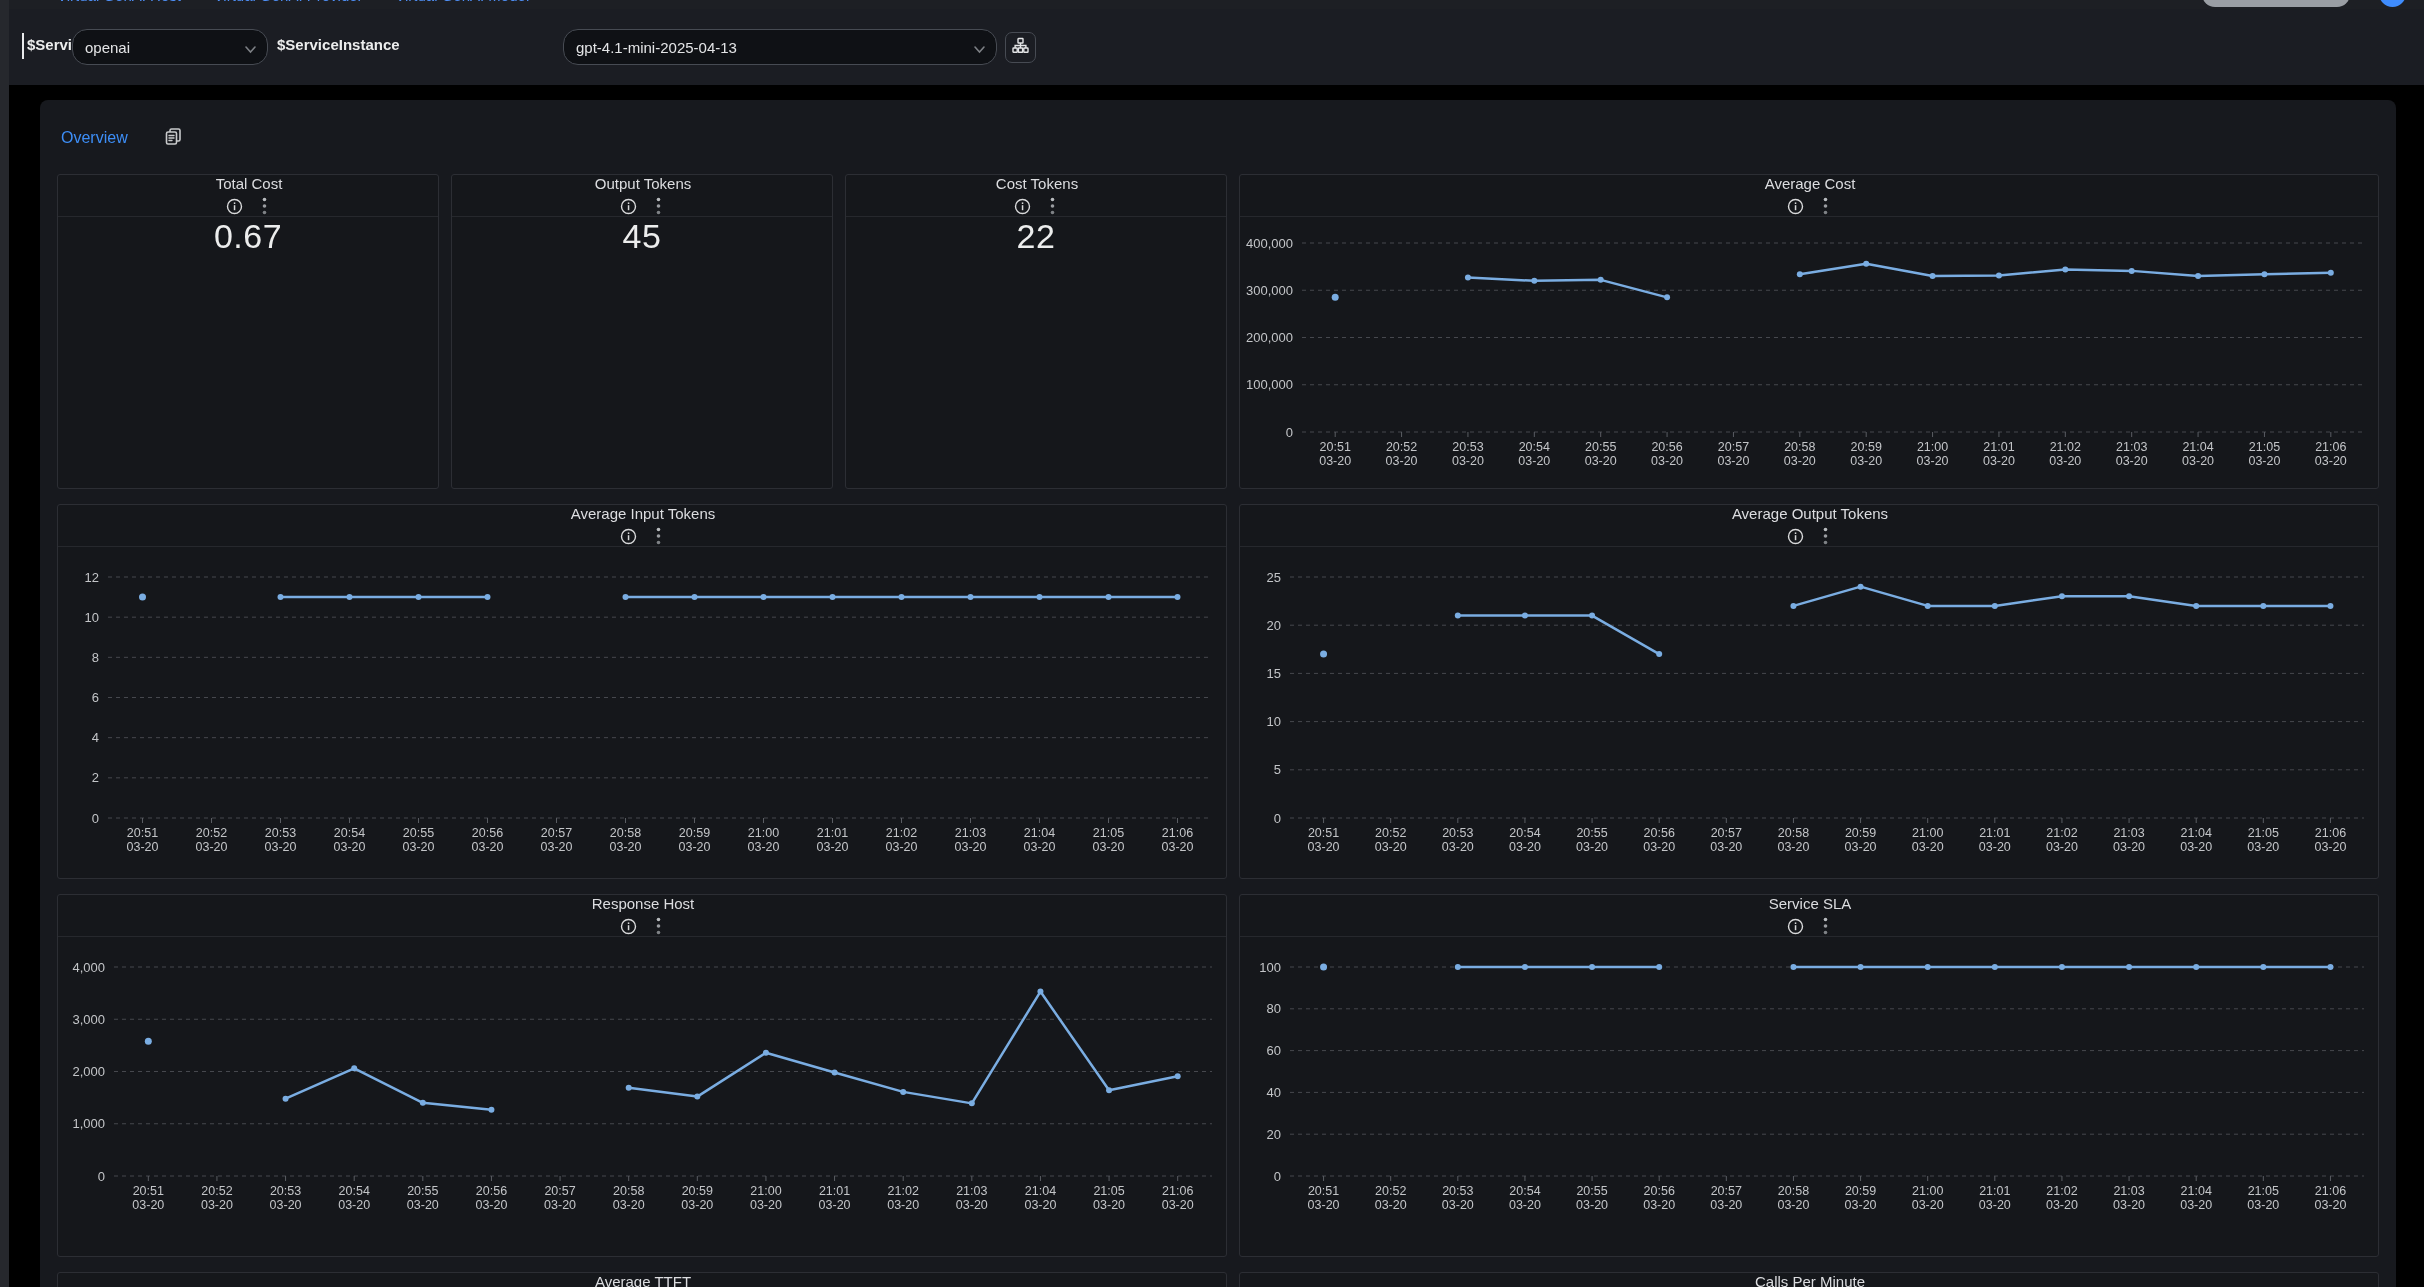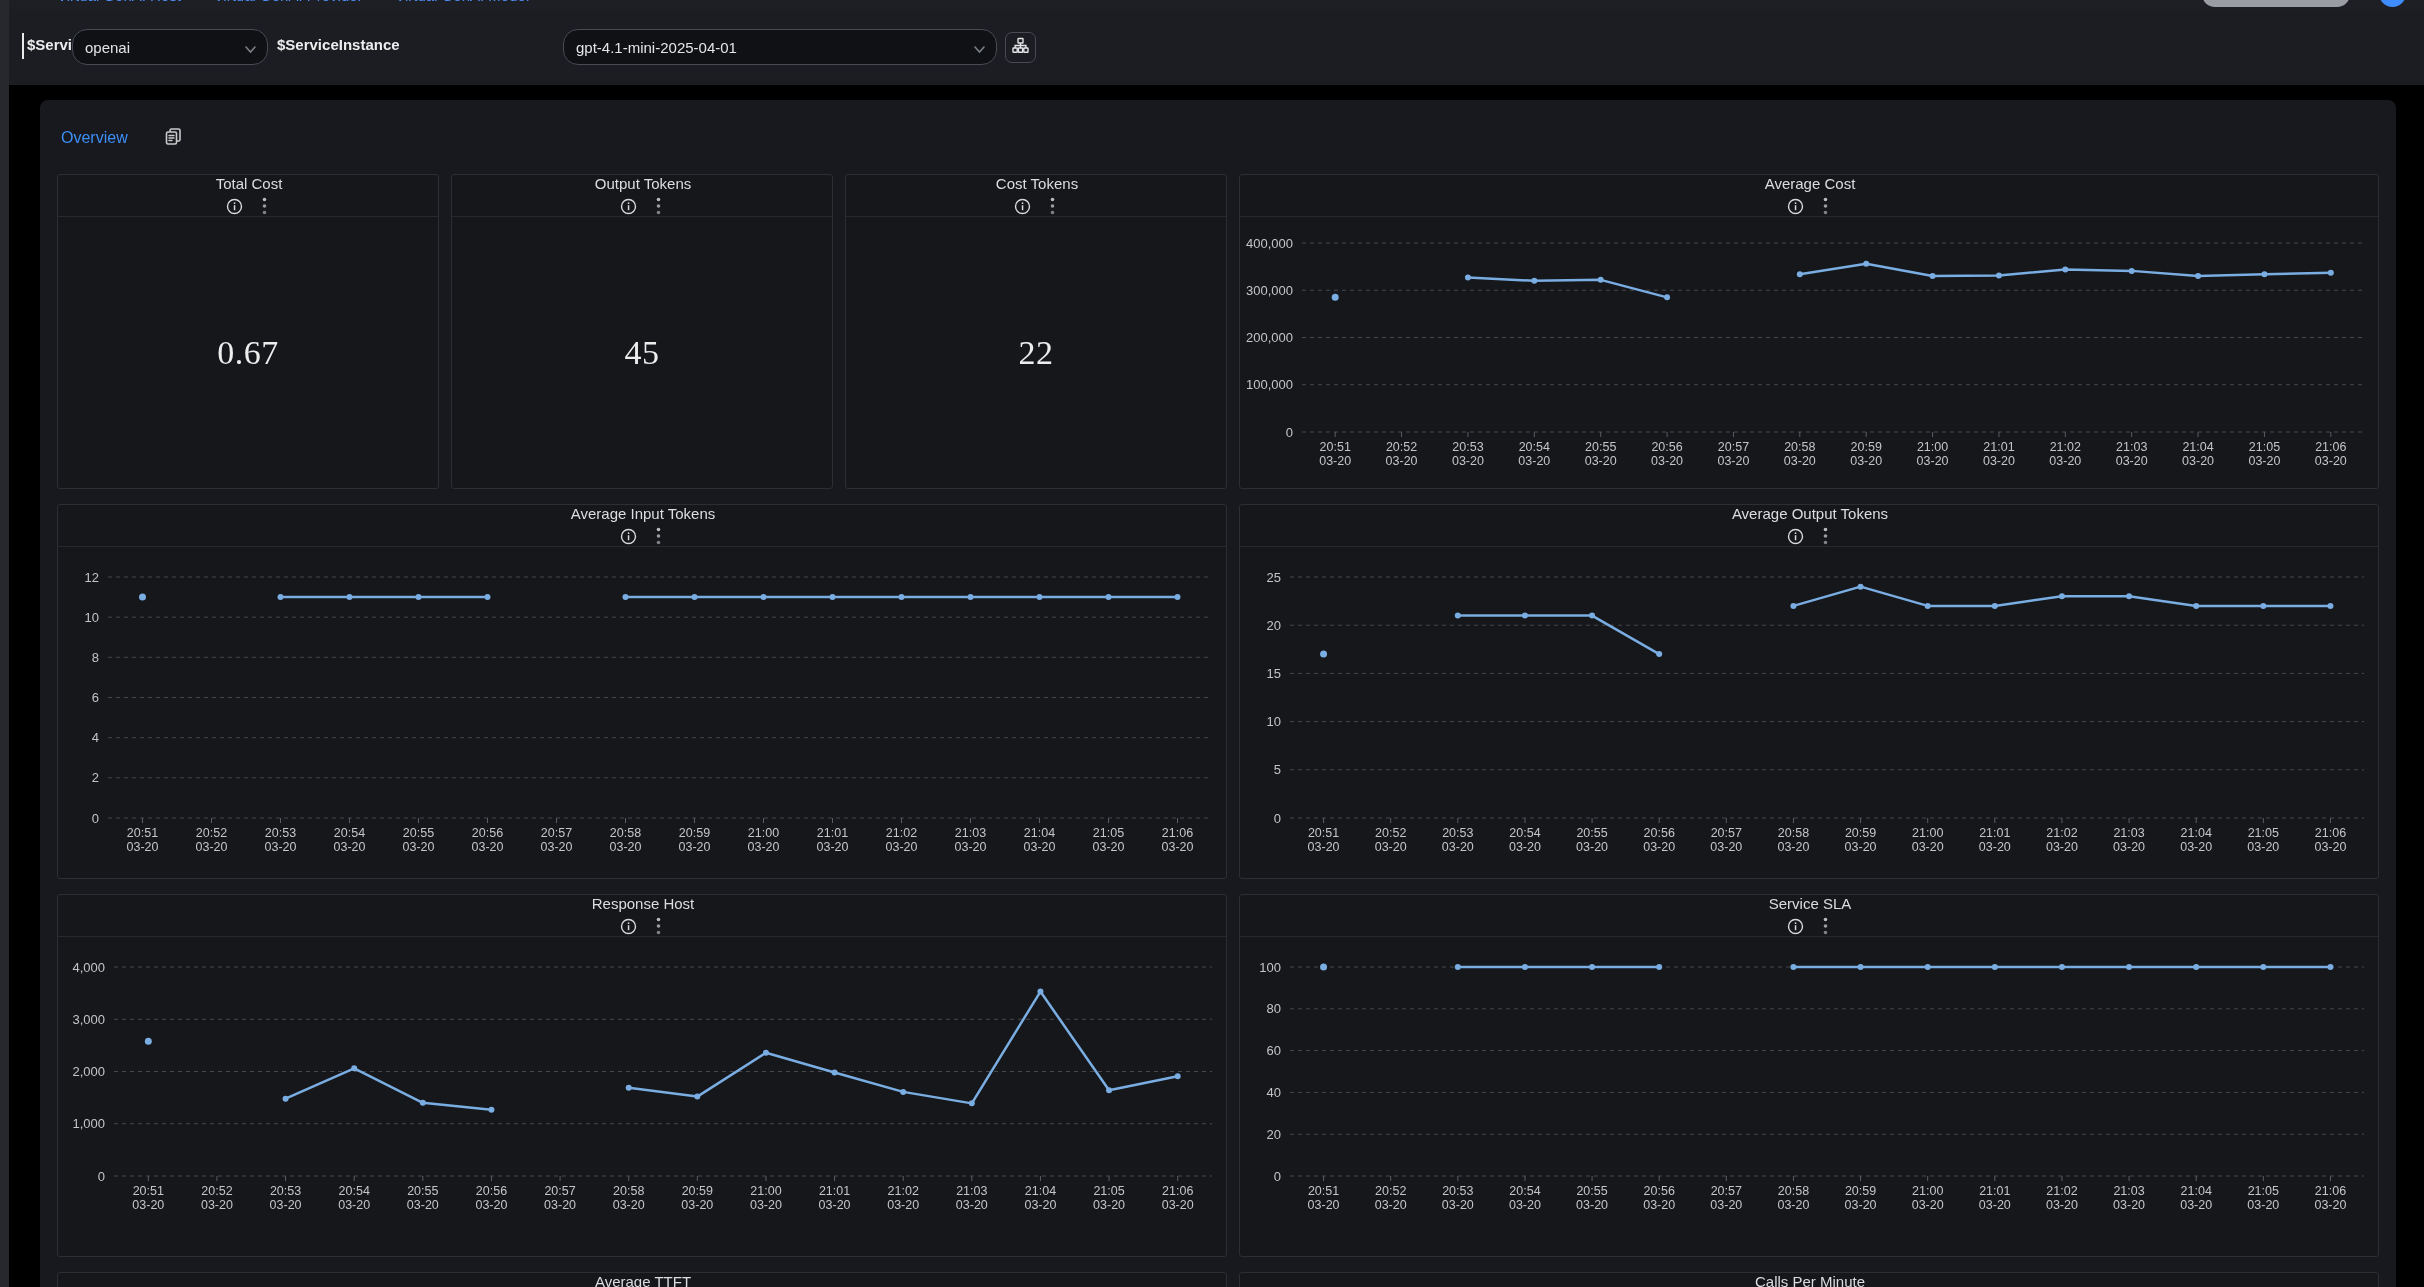--- a/index.html
+++ b/index.html
@@ -46,21 +46,21 @@
 
   .w-stat { width:382px; height:315px; }
   .w-costchart { width:1140px; height:315px; }
   .w-left2 { width:1170px; height:375px; }
   .w-right2 { width:1140px; height:375px; }
   .w-left3 { width:1170px; height:363px; }
   .w-right3 { width:1140px; height:363px; }
   .w-left4 { width:1170px; height:300px; }
   .w-right4 { width:1140px; height:300px; }
 
-  .stat-body { height:271px; display:flex; align-items:center; justify-content:center;font-family:Liberation Serif, serif; }
+  .stat-body { height:271px; display:flex; align-items:flex-start; justify-content:center; }
   .stat-value { font-size:34px; color:#eceded; letter-spacing:0.5px; }
 
   .chart { position:absolute; inset:0; }
   .chart svg { display:block; }
 </style>
 </head>
 <body>
 
 <div class="side-sliver"></div>
 
@@ -82,21 +82,21 @@
   <div class="select sel-service">
     <span class="val">openai</span>
     <span class="chev">
       <svg width="13" height="13" viewBox="0 0 13 13">
           <path d="M2 4 L6.5 9 L11 4" stroke="#7d8085" stroke-width="1.6" fill="none" stroke-linecap="round"></path>
         </svg>
     </span>
   </div>
   <span class="var-label lbl-instance">$ServiceInstance</span>
   <div class="select sel-instance">
-    <span class="val">gpt-4.1-mini-2025-04-01</span>
+    <span class="val">gpt-4.1-mini-2025-04-13</span>
     <span class="chev">
       <svg width="13" height="13" viewBox="0 0 13 13">
           <path d="M2 4 L6.5 9 L11 4" stroke="#7d8085" stroke-width="1.6" fill="none" stroke-linecap="round"></path>
         </svg>
     </span>
   </div>
   <div class="icon-btn">
     <span>
       <svg width="17" height="17" viewBox="0 0 17 17" fill="none" stroke="#e4e5e7" stroke-width="1.4">
         <rect x="6" y="1.5" width="5" height="4.5" rx="0.5"></rect>

